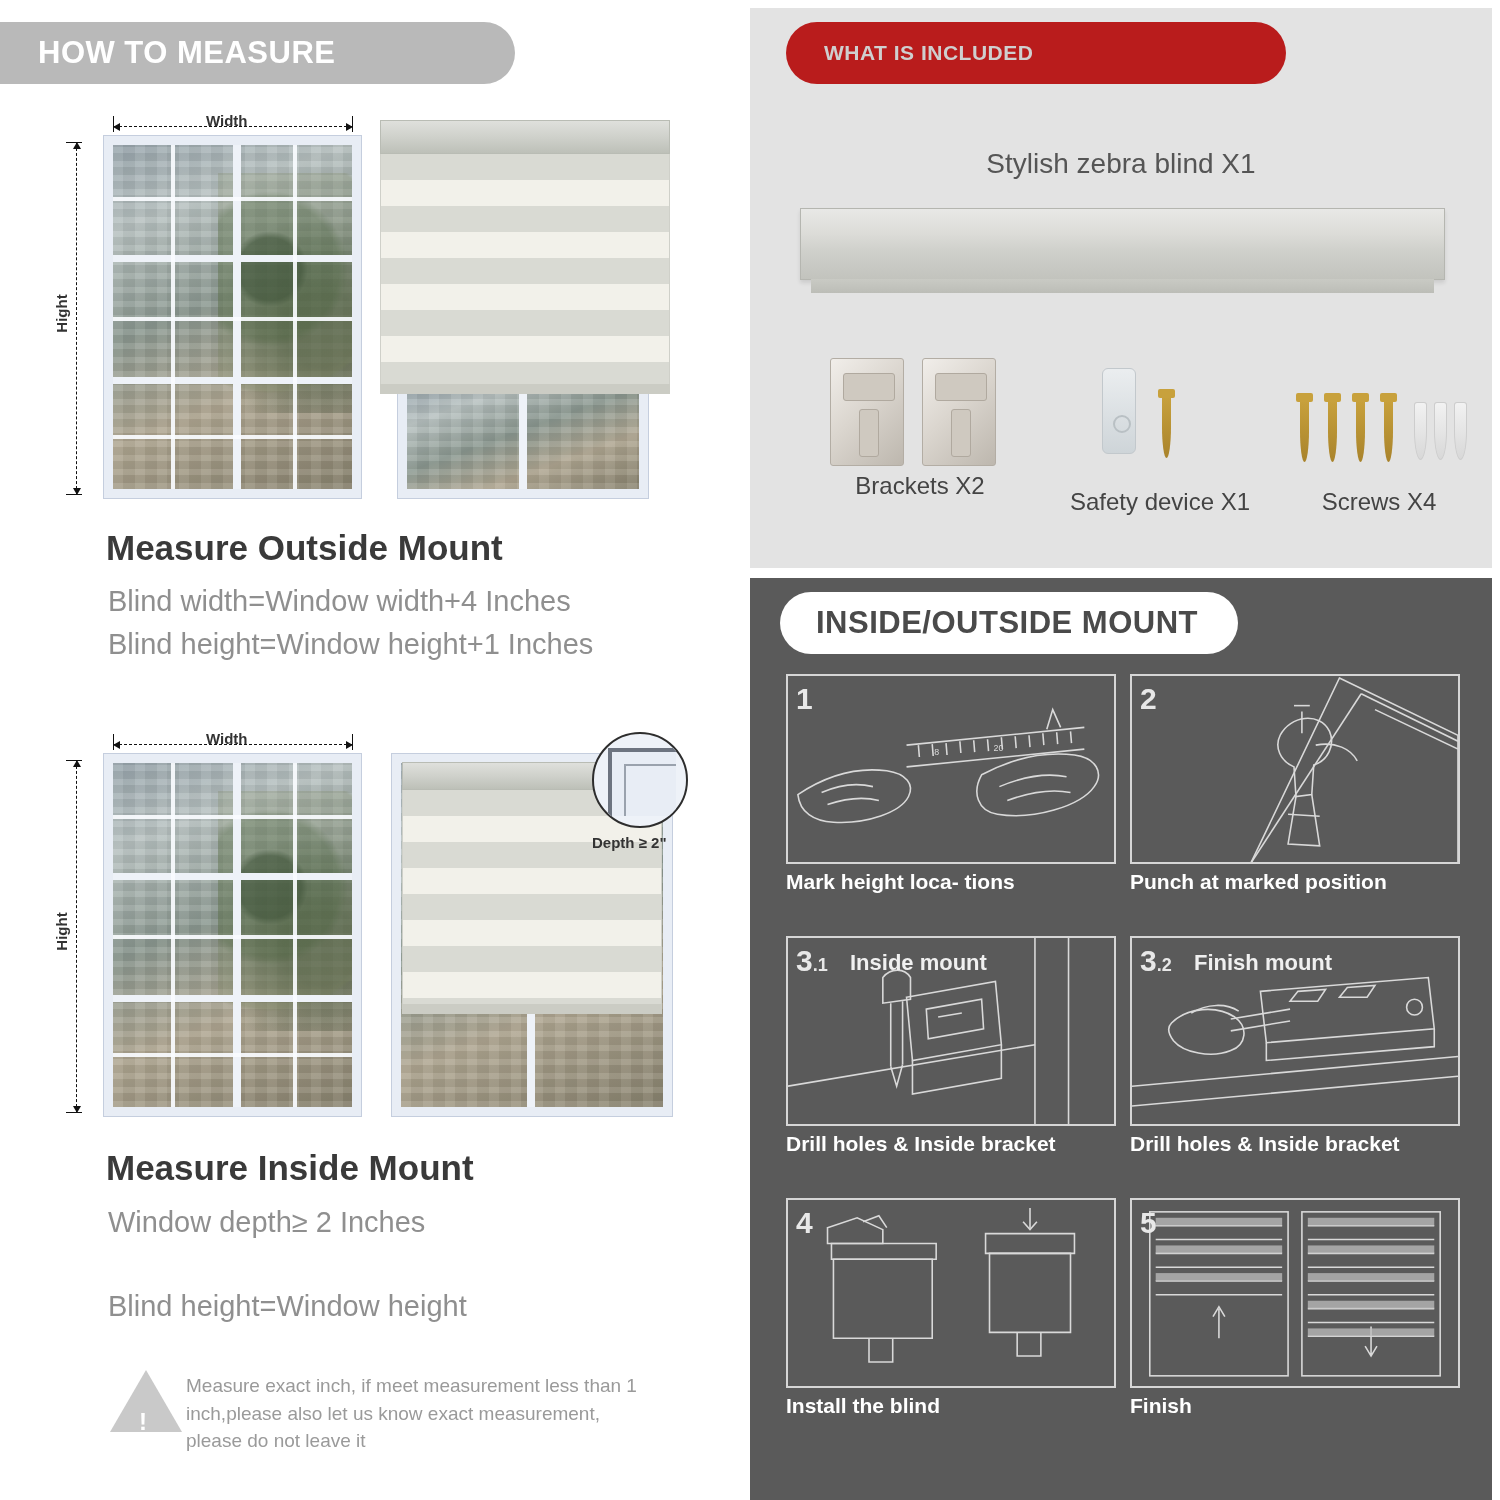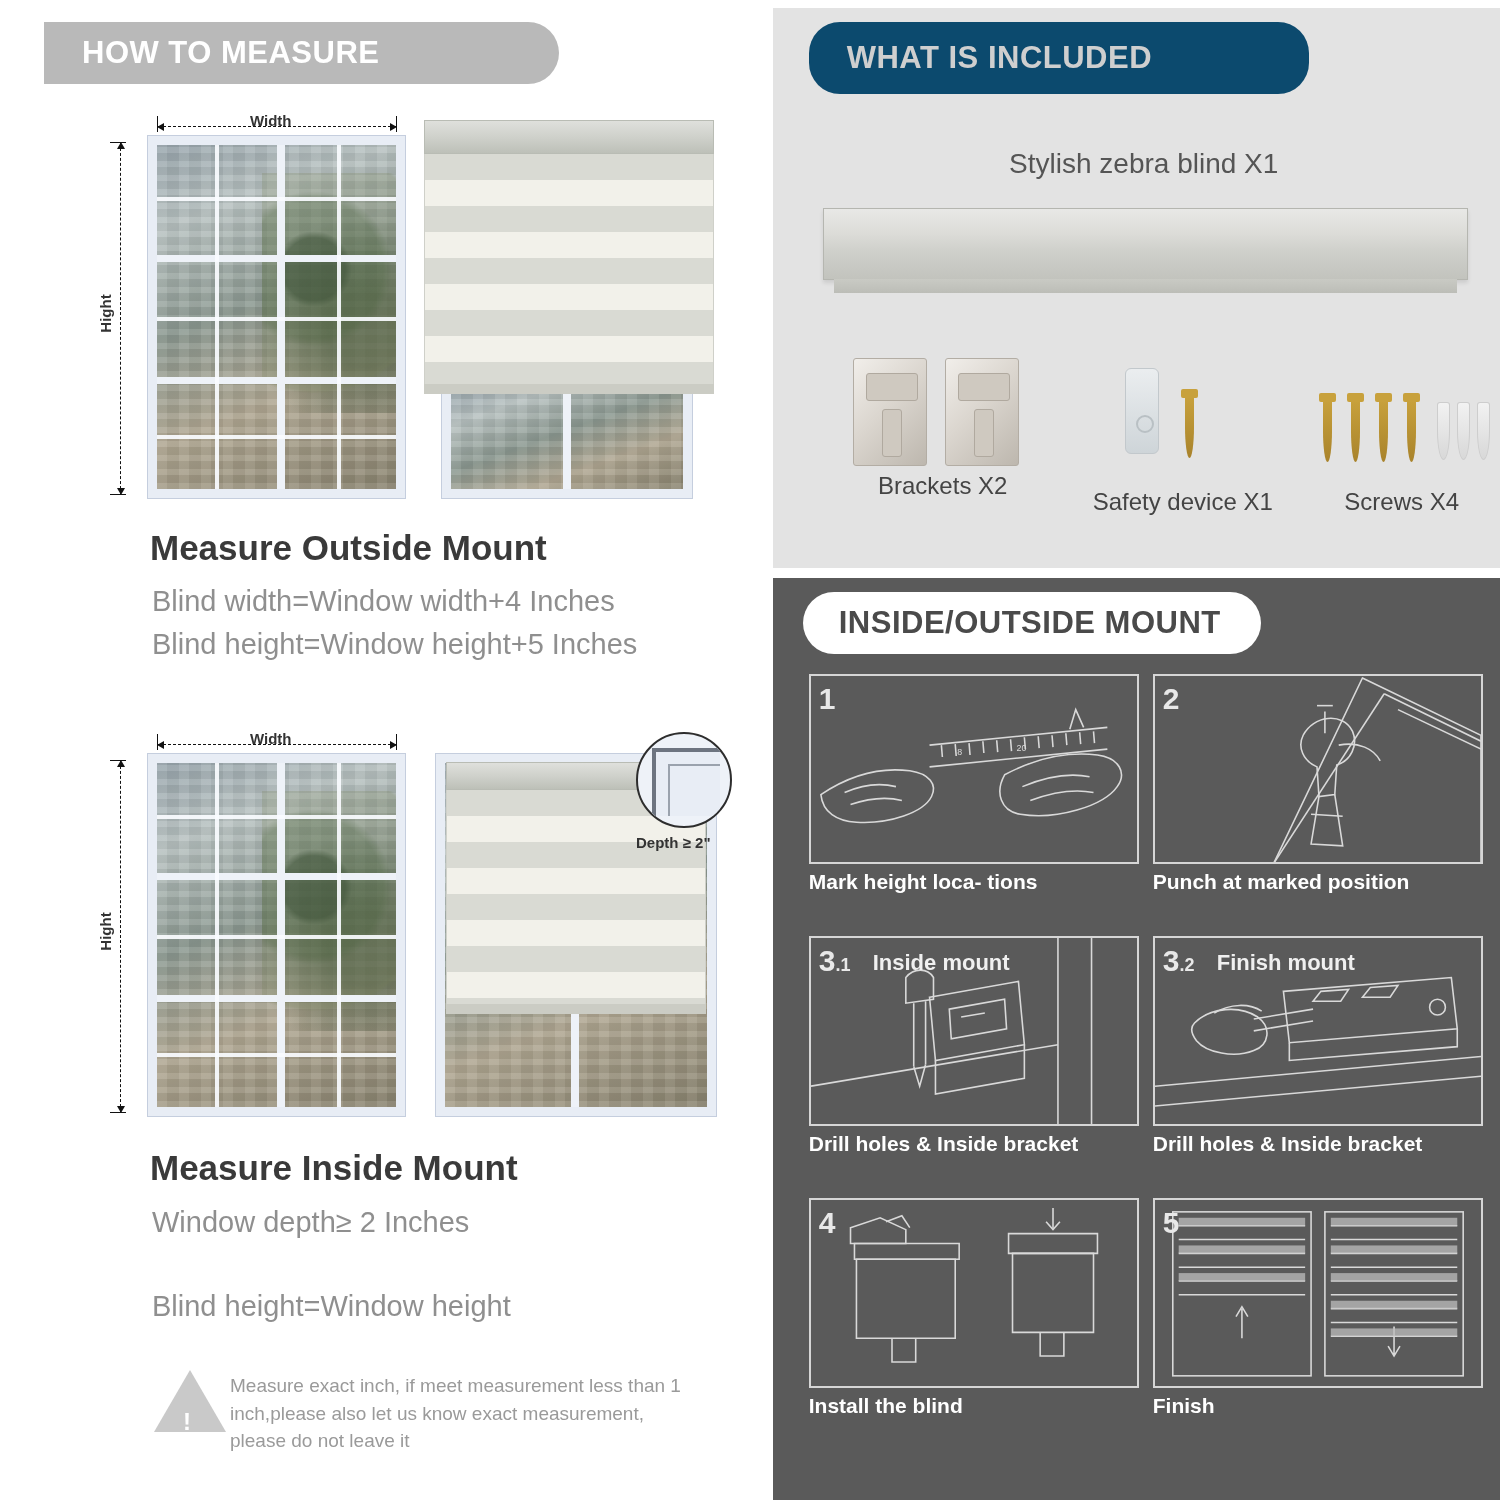--- a/index.html
+++ b/index.html
@@ -11,21 +11,20 @@
     overflow: hidden;
   }
   .page { position: relative; width: 1500px; height: 1500px; display: flex; }
 
   
   .left-col {
     width: 742px; height: 1500px;
     background: #ffffff;
     position: relative;
     padding: 16px;
-    margin-left: 44px;
   }
   .right-col {
     width: 758px; height: 1500px;
     position: relative;
     background: #ffffff;
   }
 
   
   .pill {
     display: inline-flex; align-items: center;
@@ -165,23 +164,23 @@
   }
 
   
   .panel-included {
     position: absolute; left: 8px; top: 8px;
     width: 742px; height: 560px;
     background: #e3e3e3;
   }
   .pill-right {
     position: absolute; left: 36px; top: 14px;
-    height: 72px; min-width: 500px;
-    background: #0c4a6e; color: #cfcfcf;
-    font-size: 31px; font-weight: bold;
+    height: 62px; min-width: 500px;
+    background: #b91c1c; color: #cfcfcf;
+    font-size: 21px; font-weight: bold;
     padding: 0 40px 0 38px;
     border-radius: 31px;
     display: flex; align-items: center;
   }
   .included-title {
     position: absolute; left: 0; right: 0; top: 140px;
     text-align: center; font-size: 28px; color: #555;
   }
   .rail-big {
     position: absolute; left: 50px; top: 200px;
@@ -334,21 +333,21 @@
           <div class="mullion-v" style="left:112px;"></div>
         </div>
         <div class="headrail" style="top:0;"></div>
         <div class="zebra" style="top:34px; height:230px;"></div>
         <div class="bottombar" style="top:264px;"></div>
       </div>
     </div>
 
     <div class="sec-title" style="left:106px; top:528px;">Measure Outside Mount</div>
     <div class="sec-line" style="left:108px; top:585px;">Blind width=Window width+4 Inches</div>
-    <div class="sec-line" style="left:108px; top:628px;">Blind height=Window height+5 Inches</div>
+    <div class="sec-line" style="left:108px; top:628px;">Blind height=Window height+1 Inches</div>
 
     <div class="measure-block mb2">
 
       <div class="tick" style="left:113px; top:14px;"></div>
       <div class="tick" style="left:352px; top:14px;"></div>
       <div class="arrow-line" style="left:114px; top:24px; width:238px;"></div>
       <div class="dim-top" style="left:206px; top:10px;">Width</div>
 
       <div class="tick-h" style="left:66px; top:40px;"></div>
       <div class="tick-h" style="left:66px; top:392px;"></div>

